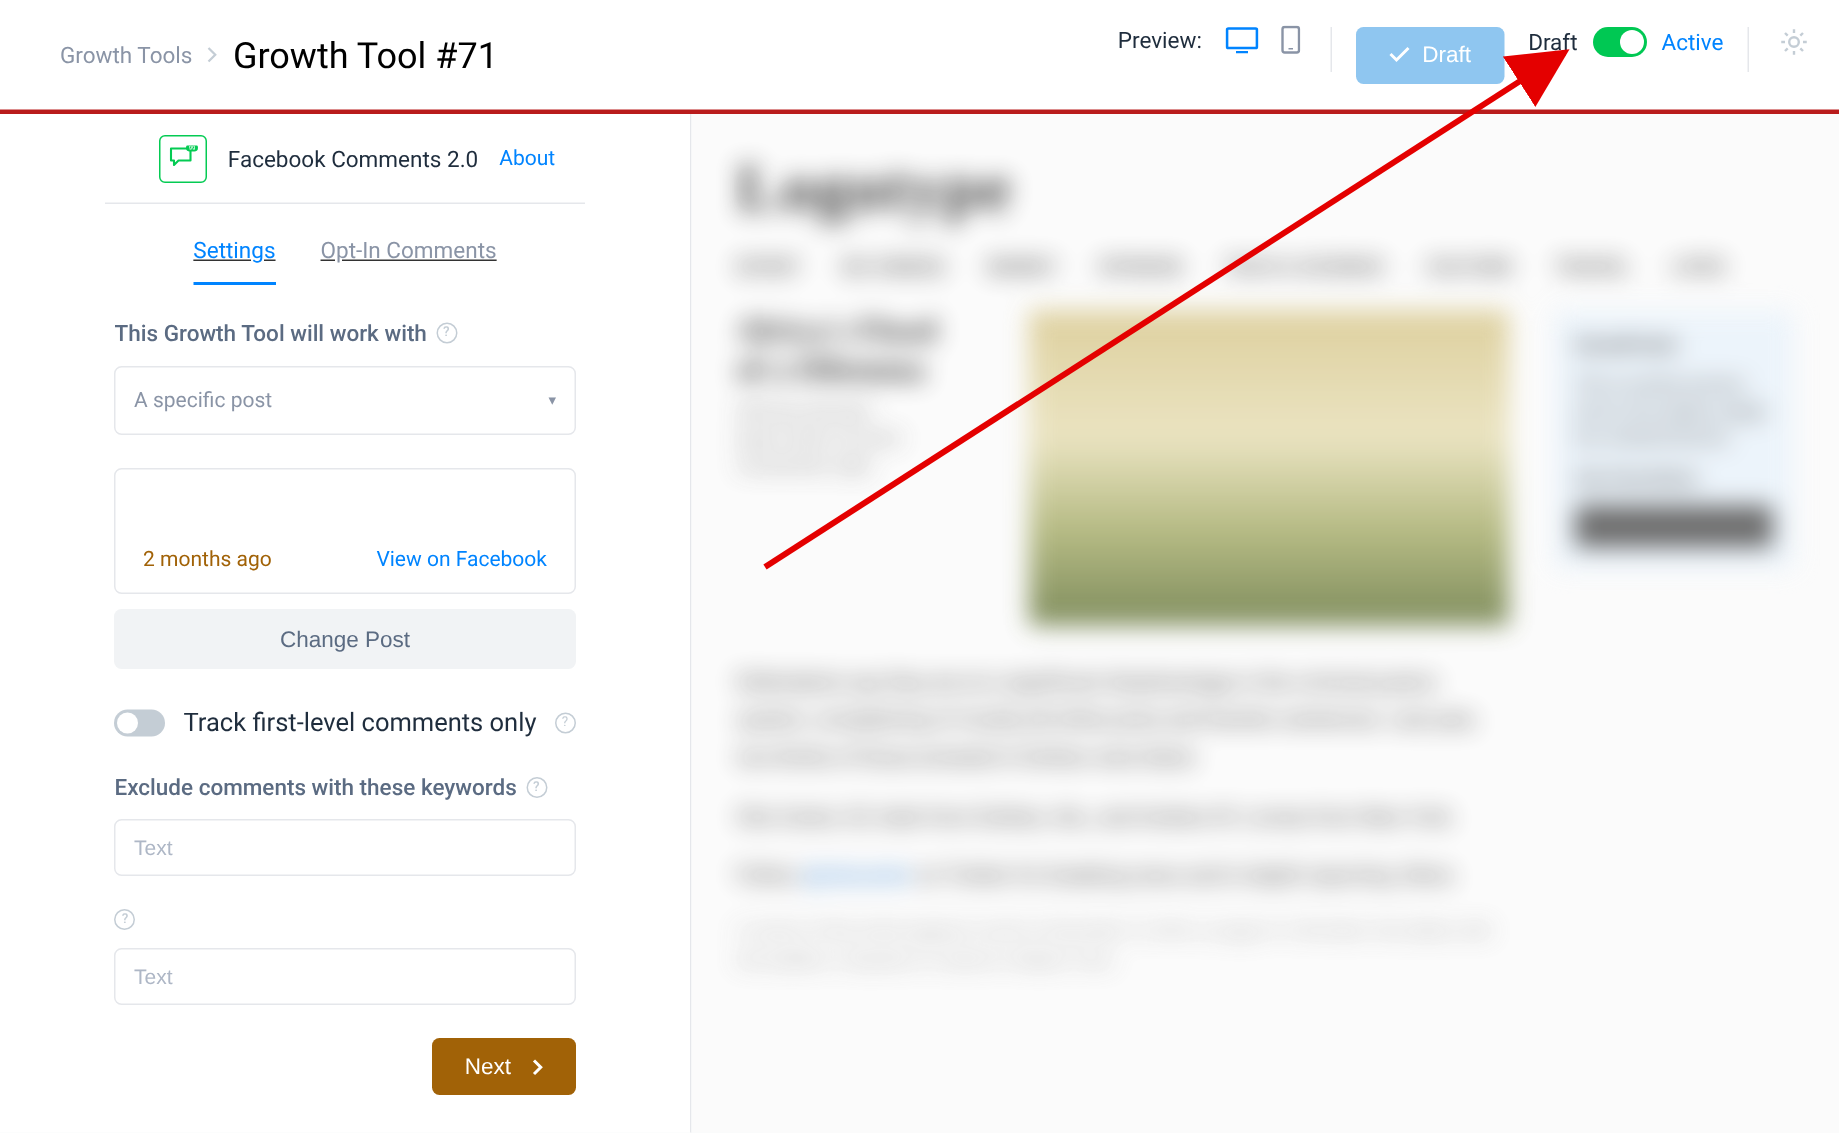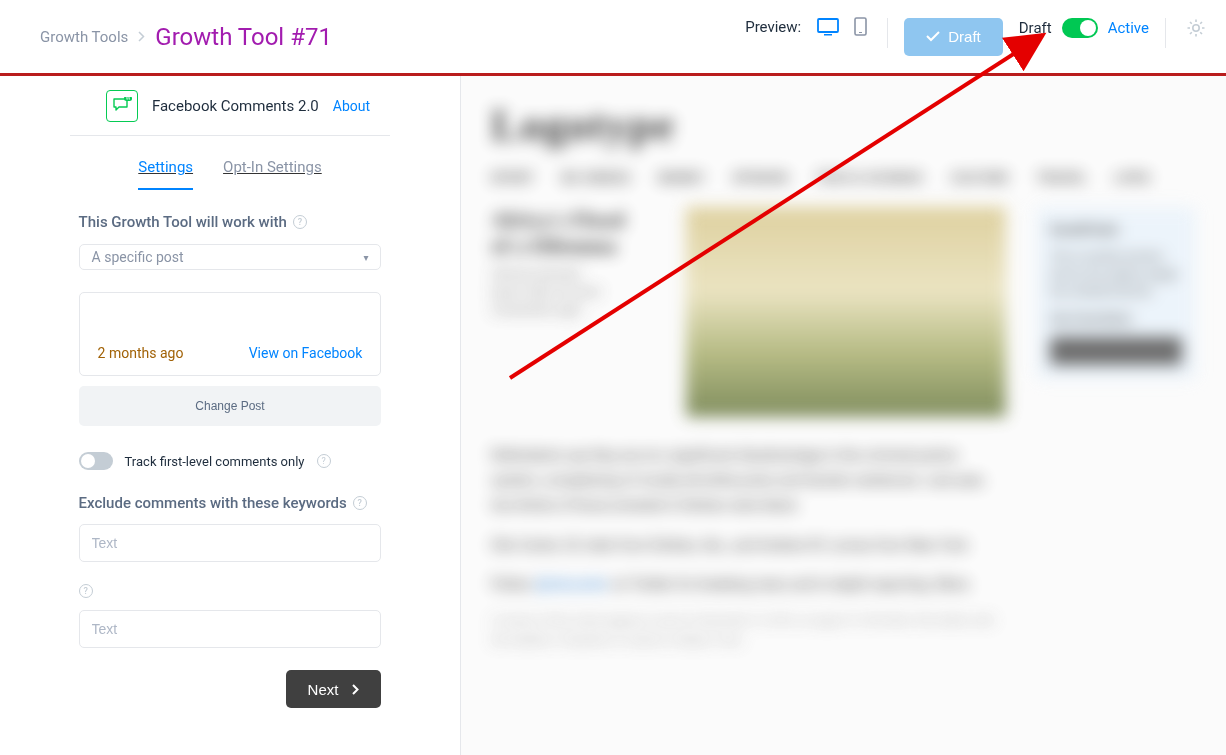--- a/index.html
+++ b/index.html
@@ -2,21 +2,21 @@
 <html><head>
 <meta charset="utf-8">
 <style>
 * { box-sizing: border-box; margin: 0; padding: 0; }
 body { font-family: -apple-system, BlinkMacSystemFont, "Segoe UI", Roboto, sans-serif; background: #f8f9fa; color: #333; width: 1226px; height: 755px; overflow: hidden; position: relative; }
 
 .topbar { height: 76px; background: #fff; border-bottom: 3px solid #b91c1c; display: flex; align-items: center; padding: 0 20px 0 40px; position: relative; }
 .breadcrumb { display: flex; align-items: center; gap: 10px; }
 .breadcrumb-parent { color: #8a94a6; font-size: 15px; cursor: pointer; }
 .breadcrumb-sep { color: #c4cdd5; }
-.breadcrumb-title { font-size: 24px; font-weight: 400; color: #a21caf; }
+.breadcrumb-title { font-size: 24px; font-weight: 400; color: #000000; }
 .topbar-right { margin-left: auto; display: flex; align-items: flex-start; gap: 16px; }
 .preview-label { font-size: 15px; color: #1f2d3d; }
 .preview-icons { display: flex; gap: 10px; align-items: center; }
 .preview-icon { width: 22px; height: 18px; display: flex; align-items: center; justify-content: center; cursor: pointer; }
 .divider { width: 1px; height: 30px; background: #e5e7eb; }
 .saved-btn { background: #8fc6f0; color: #fff; border: none; border-radius: 5px; height: 38px; padding: 0 22px; font-size: 15px; display: flex; align-items: center; gap: 8px; cursor: default; }
 .toggle-group { display: flex; align-items: center; gap: 10px; }
 .toggle-label-draft { color: #1f2d3d; font-size: 15px; }
 .toggle-label-active { color: #0084ff; font-size: 15px; }
 .toggle { width: 36px; height: 20px; background: #00c853; border-radius: 10px; position: relative; cursor: pointer; }
@@ -31,39 +31,39 @@
 .about-link { color: #0084ff; font-size: 14px; cursor: pointer; }
 
 .tabs { display: flex; gap: 30px; padding: 22px 36px 0; text-decoration: underline; }
 .tab { font-size: 15px; color: #8a94a6; padding-bottom: 12px; cursor: pointer; }
 .tab.active { color: #0084ff; border-bottom: 2px solid #0084ff; }
 .tab-divider { height: 1px; background: #e5e7eb; margin: 0 36px; }
 
 .form { padding: 22px 36px; overflow-y: auto; flex: 1; }
 .form-label { font-size: 15px; color: #5b6b82; font-weight: 500; margin-bottom: 12px; display: flex; align-items: center; gap: 6px; }
 .help-icon { width: 14px; height: 14px; border: 1px solid #c4cdd5; border-radius: 50%; display: inline-flex; align-items: center; justify-content: center; font-size: 9px; color: #c4cdd5; }
-.select-box { height: 26px; border: 1px solid #e5e7eb; border-radius: 5px; display: flex; align-items: center; padding: 0 12px; color: #8a94a6; font-size: 14px; cursor: pointer; margin-bottom: 22px; position: relative; margin-top: 13px; }
+.select-box { height: 46px; border: 1px solid #e5e7eb; border-radius: 5px; display: flex; align-items: center; padding: 0 12px; color: #8a94a6; font-size: 14px; cursor: pointer; margin-bottom: 22px; position: relative; margin-top: 13px; }
 .select-arrow { margin-left: auto; color: #8a94a6; font-size: 10px; }
 
 .post-card { border: 1px solid #e5e7eb; border-radius: 5px; margin-bottom: 10px; }
 .post-card-body { height: 38px; }
 .post-card-footer { height: 44px; display: flex; align-items: center; padding: 0 18px; justify-content: space-between; font-size: 14px; }
 .post-time { color: #a16207; }
 .view-fb { color: #0084ff; cursor: pointer; }
-.change-post-btn { width: 100%; height: 40px; background: #f1f3f5; border: none; border-radius: 5px; color: #5b6b82; font-size: 12px; cursor: pointer; margin-bottom: 26px; }
+.change-post-btn { width: 100%; height: 40px; background: #f1f3f5; border: none; border-radius: 5px; color: #5b6b82; font-size: 15px; cursor: pointer; margin-bottom: 26px; }
 
 .switch-row { display: flex; align-items: center; gap: 12px; margin-bottom: 24px; }
 .switch-off { width: 34px; height: 18px; background: #c4cdd5; border-radius: 9px; position: relative; cursor: pointer; }
 .switch-off::after { content: ""; position: absolute; left: 2px; top: 2px; width: 14px; height: 14px; background: #fff; border-radius: 50%; }
-.switch-label { font-size: 13px; color: #1f2d3d; }
+.switch-label { font-size: 17px; color: #1f2d3d; }
 
 .text-input { width: 100%; height: 38px; border: 1px solid #e5e7eb; border-radius: 5px; padding: 0 12px; font-size: 14px; color: #333; margin-bottom: 22px; }
 .text-input::placeholder { color: #aeb7c6; }
 
-.next-btn { background: #404040; color: #fff; border: none; border-radius: 5px; height: 38px; padding: 0 22px; font-size: 15px; display: flex; align-items: center; gap: 14px; cursor: pointer; float: right; }
+.next-btn { background: #a16207; color: #fff; border: none; border-radius: 5px; height: 38px; padding: 0 22px; font-size: 15px; display: flex; align-items: center; gap: 14px; cursor: pointer; float: right; }
 
 .preview-area { flex: 1; position: relative; overflow: hidden; background: #fbfbfb; }
 .blurred-bg { position: absolute; inset: 0; filter: blur(8px); padding: 20px 30px; opacity: 0.85; }
 .mock-logo { font-family: Georgia, serif; font-size: 44px; font-weight: 700; color: #222; letter-spacing: 1px; margin: 4px 0 20px; }
 .mock-nav { display: flex; gap: 28px; font-size: 12px; font-weight: 700; color: #222; margin-bottom: 22px; letter-spacing: 1px; text-transform: uppercase; }
 .mock-body { display: flex; gap: 30px; }
 .mock-article { flex: 1; }
 .mock-head { font-family: Georgia, serif; font-size: 22px; font-weight: 700; color: #111; margin-bottom: 6px; }
 .mock-sub { font-size: 12px; color: #666; margin-bottom: 14px; line-height: 1.5; }
 .mock-hero { width: 320px; height: 210px; background: linear-gradient(180deg,#d9c98f 0%, #e8e0b8 40%, #aab070 70%, #6a7a42 100%); border-radius: 2px; float: right; margin: 0 0 16px 20px; }
@@ -136,21 +136,21 @@
             <rect x="12" y="-1" width="8" height="5" rx="2.5" fill="#04cb53"></rect>
             <text x="16" y="3" font-size="4" fill="#fff" text-anchor="middle">99</text>
           </svg>
       </div>
       <span class="tool-title">Facebook Comments 2.0</span>
       <span class="about-link">About</span>
     </div>
 
     <div class="tabs">
       <div class="tab active">Settings</div>
-      <div class="tab">Opt-In Settings</div>
+      <div class="tab">Opt-In Comments</div>
     </div>
     <div class="tab-divider"></div>
 
     <div class="form">
       <div class="form-label">
         <span>This Growth Tool will work with</span>
         <span class="help-icon">?</span>
       </div>
       <div class="select-box">
         <span>A specific post</span>

